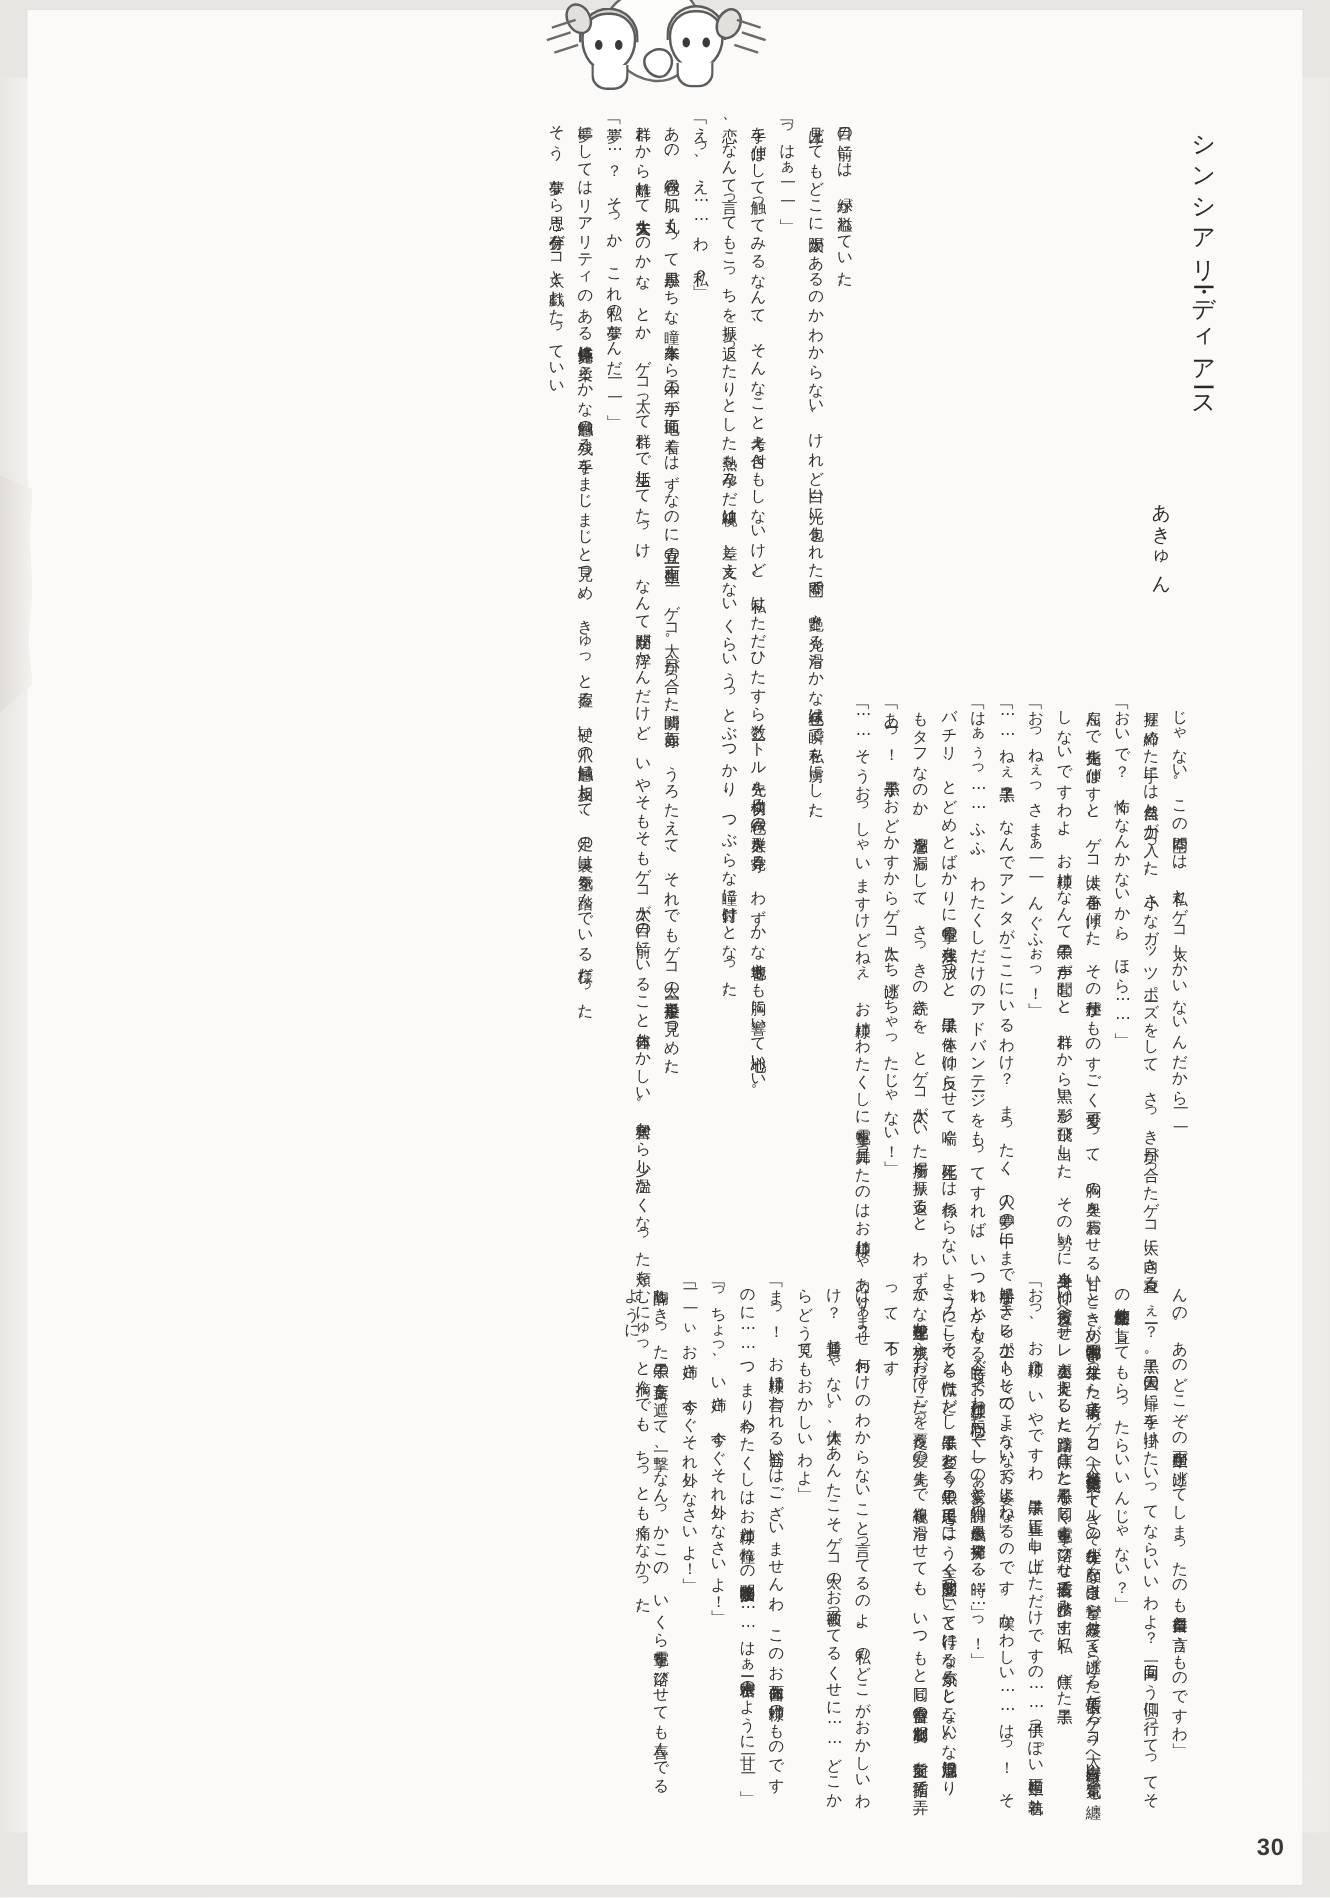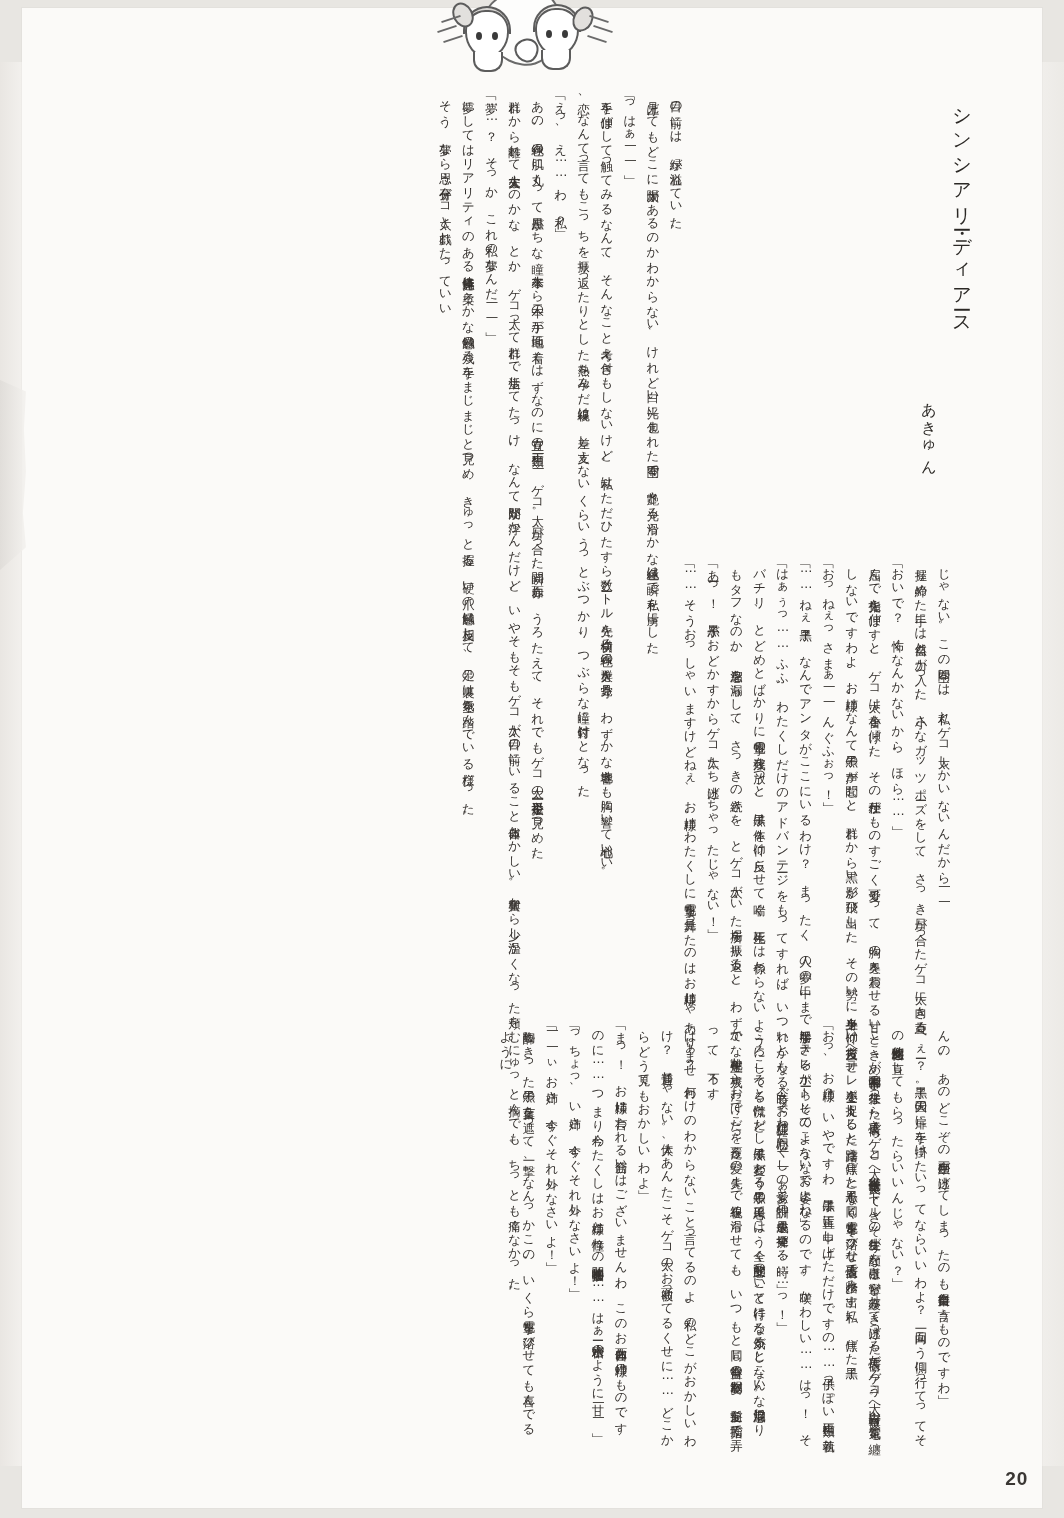--- a/index.html
+++ b/index.html
@@ -222,14 +222,14 @@
 「へぇー？　黒子。天国の扉に手を掛けたいってならいいわよ？　一回向こう側に行ってってその変態的性格を直してもらったらいいんじゃない？」
 ここが学園都市の往来ならきっと、半径数十メートルの生徒が顔を引き攣らせて逃げるだろう。青白い電気を纏い後方へテレポートした、焦げた黒子も同じような表情で一歩踏み出す私に、焦げた黒子
 「おっ、お姉様？　いやですわ、黒子は正直に申し上げただけですの……子供っぽい両生類に執着なさるからそのようなお姿になるのです。嘆かわしい……はっ！　それとも、今ごそわたくしの愛と特訓の成果を発揮する時……っ！」
 ころころと慌ただしく変わる黒子の思考には、全くついて行ける気がしない。溜息混じりで、靴からおでこを覆う髪の先まで視線を滑らせても、いつもと同じ常盤台の制服姿だ。前髪を一筋指で弄って、下ろす。
 「はぁ？　何わけのわからないこと言ってるのよ。私のどこがおかしいわけ？　普通じゃない。大体、あんたこそゲコ太のお面被ってるくせに……どこからどう見てもおかしいわよ」
 「まっ！　お姉様に言われる筋合いはございませんわ。このお面自体お姉様のものですのに……つまり今わたくしはお姉様と憧れの間接的接吻を……はぁー水密糖のように甘——」
 「っちょっ、い姉さ、今すぐそれ外しなさいよ！」
 「——ぃお姉さ、今すぐそれ外しなさいよ！」
 陶酔しきった黒子の言葉を遮って、一撃、なんっかこの、いくら電撃を浴びせても喜んでるように</div>
 
-  <div class="page-num">20</div>
+  <div class="page-num">30</div>
 </div>
 
 </body></html>

